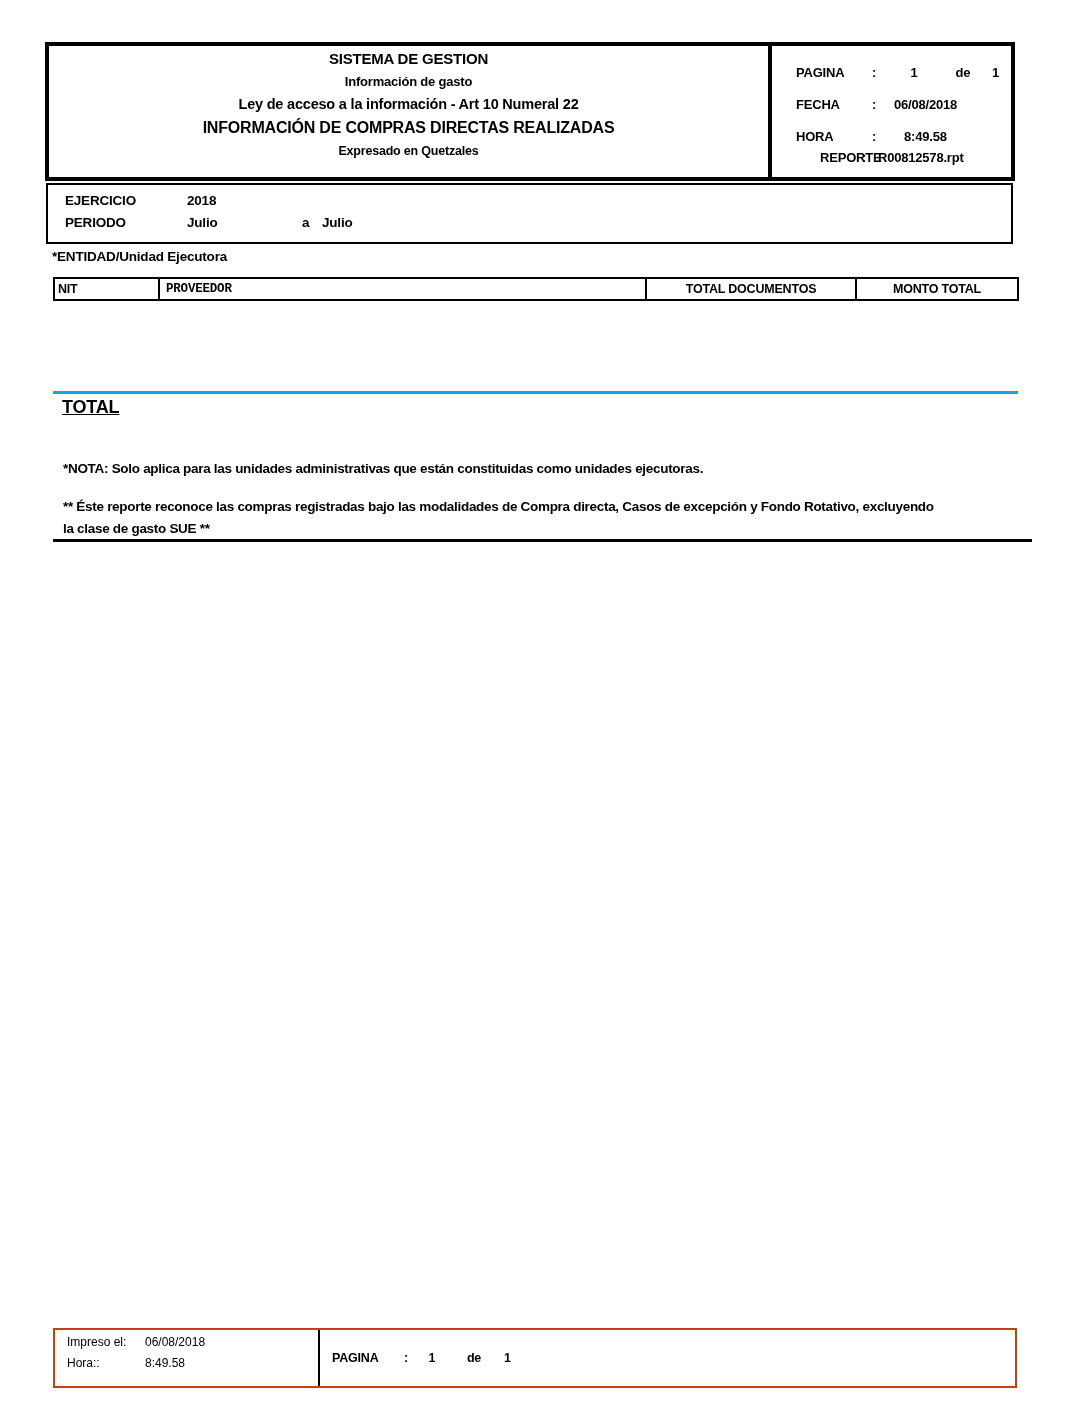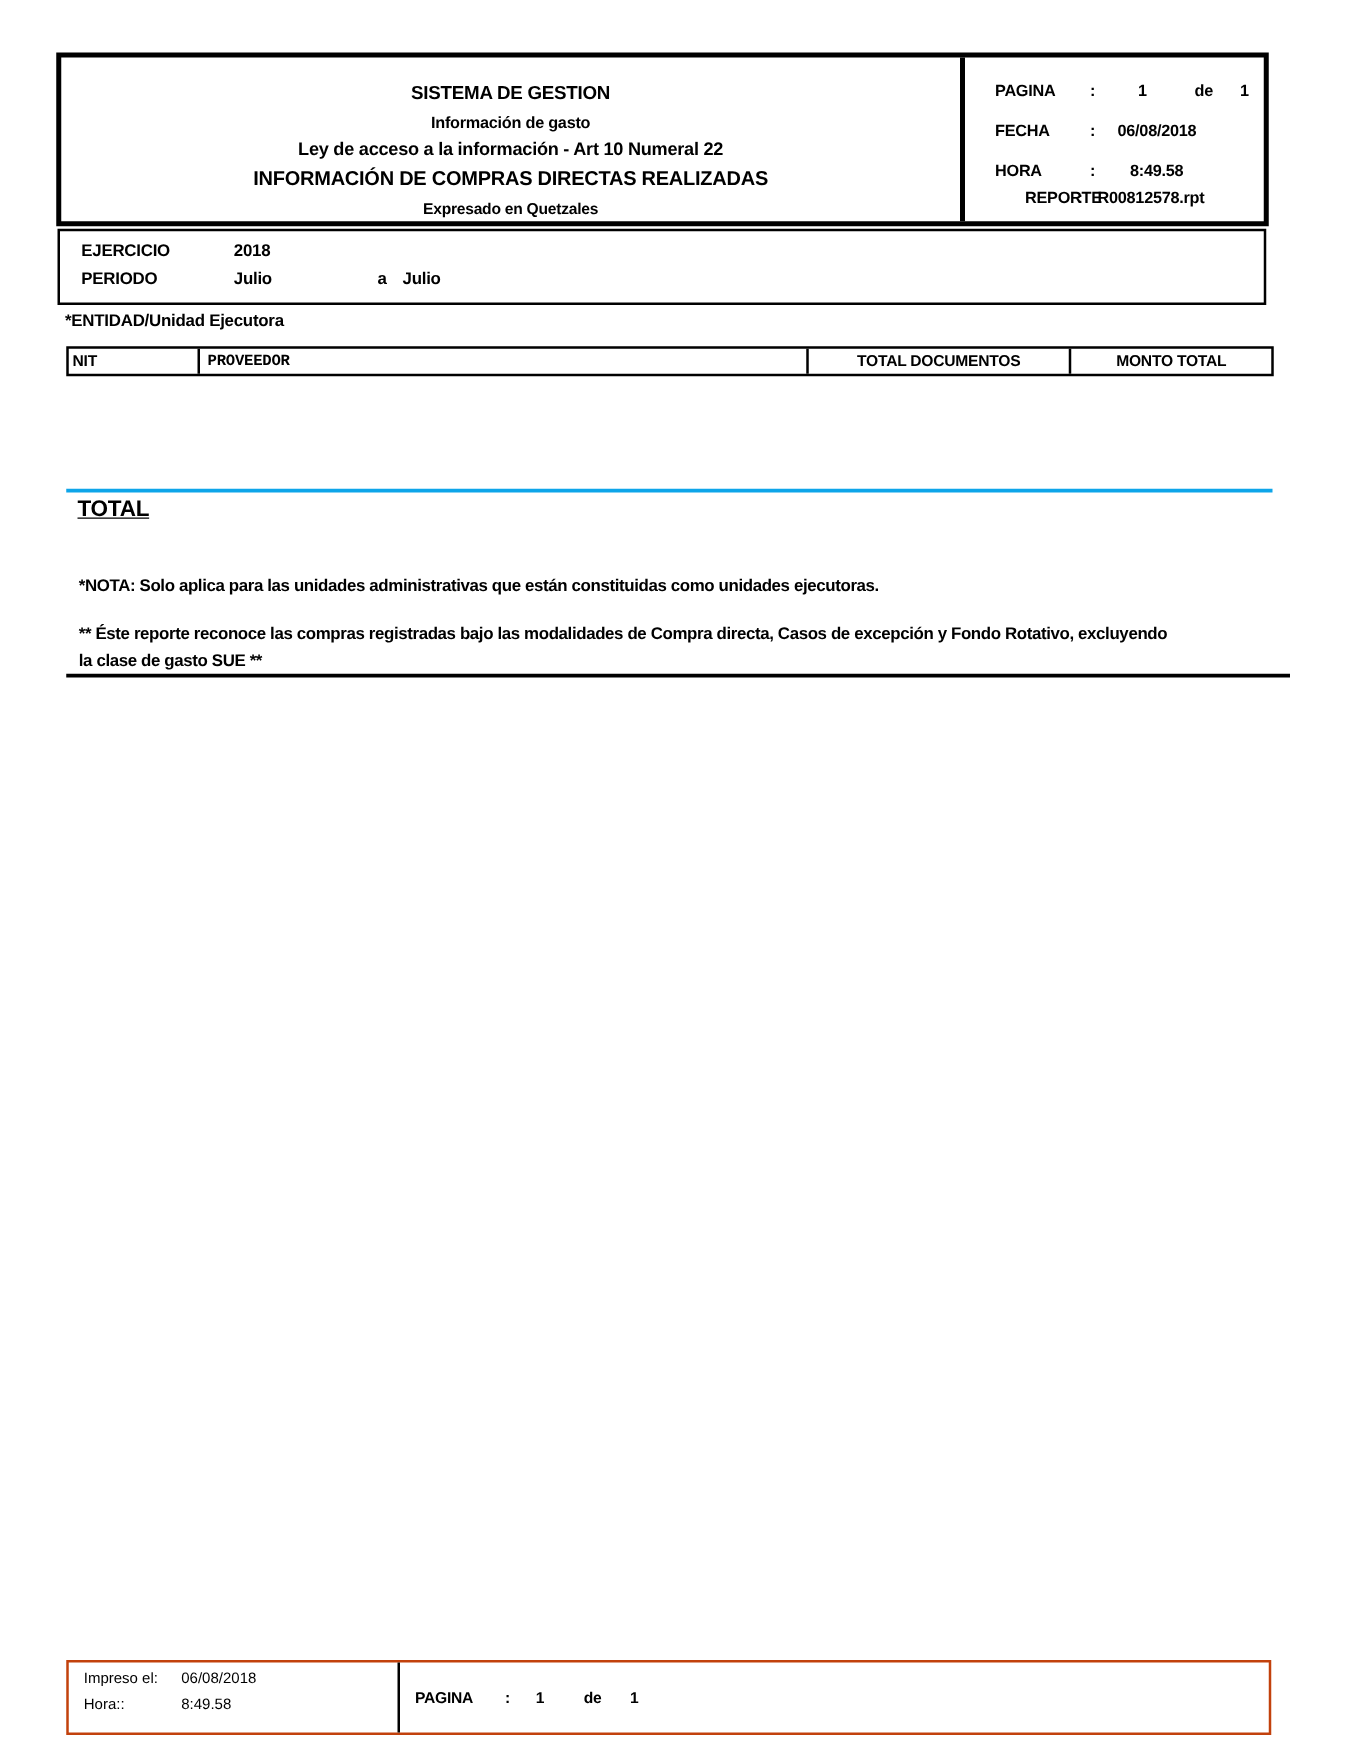--- a/index.html
+++ b/index.html
@@ -5,21 +5,21 @@
   * { margin:0; padding:0; box-sizing:border-box; }
   html,body { background:#fff; }
   body { width:1088px; height:1408px; position:relative;
          font-family:"Liberation Sans", sans-serif; color:#000; }
   .page { position:absolute; left:0; top:0; width:1088px; height:1408px; background:#fff; }
 
   
   .header-box { position:absolute; left:45px; top:42px; width:970px; height:139px;
                 border:4px solid #000; display:flex; }
   .header-left { width:719px; display:flex; flex-direction:column; align-items:center;
-                 padding-top:20px; gap:7px; font-weight:bold; letter-spacing:-0.2px; }
+                 padding-top:4px; gap:7px; font-weight:bold; letter-spacing:-0.2px; }
   .t1 { font-size:15px; }
   .t2 { font-size:13px; }
   .t3 { font-size:14.5px; }
   .t4 { font-size:16px; }
   .t5 { font-size:12.5px; }
   .header-right { flex:1; border-left:4px solid #000; padding:19px 0 0 24px;
                   font-size:13px; font-weight:bold; letter-spacing:-0.2px; }
   .m-row { display:flex; height:14px; margin-bottom:18px; align-items:center; }
   .m-row.tight { margin-bottom:7px; }
   .m-label { width:76px; }

